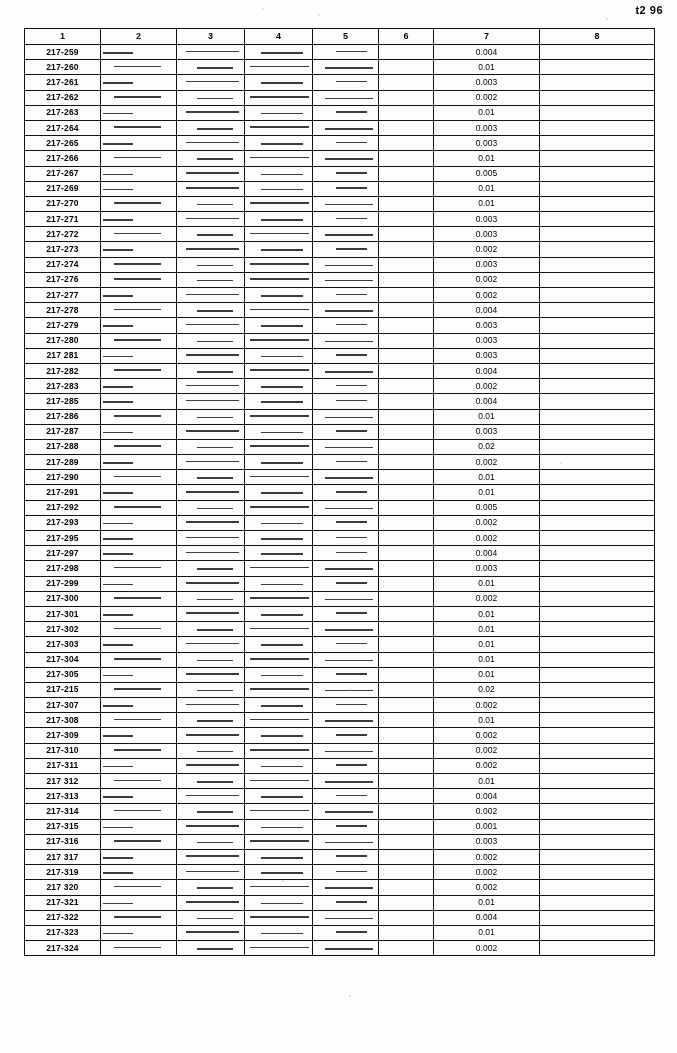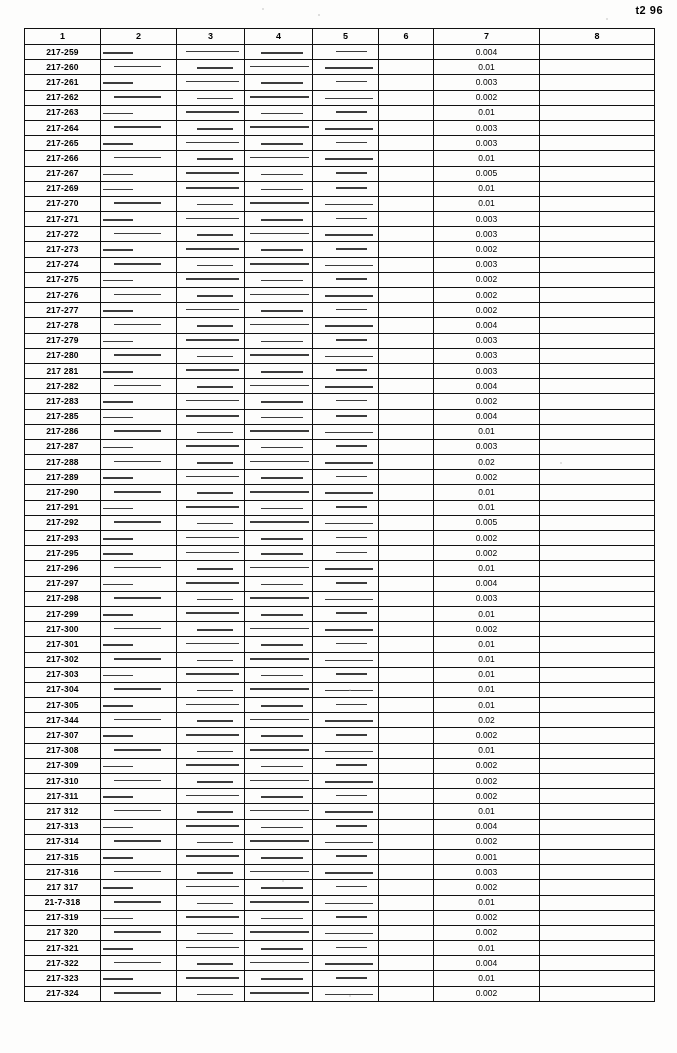--- a/index.html
+++ b/index.html
@@ -380,38 +380,20 @@
             <span class="smudge" style="width: 59px; left: 5px; top: 5.5px;"></span>
           </td>
           <td class="cell-val" style="position: relative;">
             <span class="smudge" style="width: 48px; left: 12px; top: 7px;"></span>
           </td>
           <td class="cell-val"></td>
           <td class="cell-val">0.003</td>
           <td class="cell-val"></td>
         </tr>
         <tr>
-          <td class="cell-id">217-275</td>
-          <td class="cell-val" style="position: relative;">
-            <span class="smudge" style="width: 30px; left: 2px; top: 7px;"></span>
-          </td>
-          <td class="cell-val" style="position: relative;">
-            <span class="smudge" style="width: 53px; left: 9px; top: 5.5px;"></span>
-          </td>
-          <td class="cell-val" style="position: relative;">
-            <span class="smudge" style="width: 42px; left: 16px; top: 7px;"></span>
-          </td>
-          <td class="cell-val" style="position: relative;">
-            <span class="smudge" style="width: 31px; left: 23px; top: 5.5px;"></span>
-          </td>
-          <td class="cell-val"></td>
-          <td class="cell-val">0.002</td>
-          <td class="cell-val"></td>
-        </tr>
-        <tr>
           <td class="cell-id">217-276</td>
           <td class="cell-val" style="position: relative;">
             <span class="smudge" style="width: 47px; left: 13px; top: 5.5px;"></span>
           </td>
           <td class="cell-val" style="position: relative;">
             <span class="smudge" style="width: 36px; left: 20px; top: 7px;"></span>
           </td>
           <td class="cell-val" style="position: relative;">
             <span class="smudge" style="width: 59px; left: 5px; top: 5.5px;"></span>
           </td>
@@ -722,38 +704,20 @@
             <span class="smudge" style="width: 42px; left: 16px; top: 7px;"></span>
           </td>
           <td class="cell-val" style="position: relative;">
             <span class="smudge" style="width: 31px; left: 23px; top: 5.5px;"></span>
           </td>
           <td class="cell-val"></td>
           <td class="cell-val">0.002</td>
           <td class="cell-val"></td>
         </tr>
         <tr>
-          <td class="cell-id">217-296</td>
-          <td class="cell-val" style="position: relative;">
-            <span class="smudge" style="width: 47px; left: 13px; top: 5.5px;"></span>
-          </td>
-          <td class="cell-val" style="position: relative;">
-            <span class="smudge" style="width: 36px; left: 20px; top: 7px;"></span>
-          </td>
-          <td class="cell-val" style="position: relative;">
-            <span class="smudge" style="width: 59px; left: 5px; top: 5.5px;"></span>
-          </td>
-          <td class="cell-val" style="position: relative;">
-            <span class="smudge" style="width: 48px; left: 12px; top: 7px;"></span>
-          </td>
-          <td class="cell-val"></td>
-          <td class="cell-val">0.01</td>
-          <td class="cell-val"></td>
-        </tr>
-        <tr>
           <td class="cell-id">217-297</td>
           <td class="cell-val" style="position: relative;">
             <span class="smudge" style="width: 30px; left: 2px; top: 7px;"></span>
           </td>
           <td class="cell-val" style="position: relative;">
             <span class="smudge" style="width: 53px; left: 9px; top: 5.5px;"></span>
           </td>
           <td class="cell-val" style="position: relative;">
             <span class="smudge" style="width: 42px; left: 16px; top: 7px;"></span>
           </td>
@@ -902,21 +866,21 @@
             <span class="smudge" style="width: 42px; left: 16px; top: 7px;"></span>
           </td>
           <td class="cell-val" style="position: relative;">
             <span class="smudge" style="width: 31px; left: 23px; top: 5.5px;"></span>
           </td>
           <td class="cell-val"></td>
           <td class="cell-val">0.01</td>
           <td class="cell-val"></td>
         </tr>
         <tr>
-          <td class="cell-id">217-344</td>
+          <td class="cell-id">217-215</td>
           <td class="cell-val" style="position: relative;">
             <span class="smudge" style="width: 47px; left: 13px; top: 5.5px;"></span>
           </td>
           <td class="cell-val" style="position: relative;">
             <span class="smudge" style="width: 36px; left: 20px; top: 7px;"></span>
           </td>
           <td class="cell-val" style="position: relative;">
             <span class="smudge" style="width: 59px; left: 5px; top: 5.5px;"></span>
           </td>
           <td class="cell-val" style="position: relative;">
@@ -1115,38 +1079,20 @@
             <span class="smudge" style="width: 53px; left: 9px; top: 5.5px;"></span>
           </td>
           <td class="cell-val" style="position: relative;">
             <span class="smudge" style="width: 42px; left: 16px; top: 7px;"></span>
           </td>
           <td class="cell-val" style="position: relative;">
             <span class="smudge" style="width: 31px; left: 23px; top: 5.5px;"></span>
           </td>
           <td class="cell-val"></td>
           <td class="cell-val">0.002</td>
-          <td class="cell-val"></td>
-        </tr>
-        <tr>
-          <td class="cell-id">21-7-318</td>
-          <td class="cell-val" style="position: relative;">
-            <span class="smudge" style="width: 47px; left: 13px; top: 5.5px;"></span>
-          </td>
-          <td class="cell-val" style="position: relative;">
-            <span class="smudge" style="width: 36px; left: 20px; top: 7px;"></span>
-          </td>
-          <td class="cell-val" style="position: relative;">
-            <span class="smudge" style="width: 59px; left: 5px; top: 5.5px;"></span>
-          </td>
-          <td class="cell-val" style="position: relative;">
-            <span class="smudge" style="width: 48px; left: 12px; top: 7px;"></span>
-          </td>
-          <td class="cell-val"></td>
-          <td class="cell-val">0.01</td>
           <td class="cell-val"></td>
         </tr>
         <tr>
           <td class="cell-id">217-319</td>
           <td class="cell-val" style="position: relative;">
             <span class="smudge" style="width: 30px; left: 2px; top: 7px;"></span>
           </td>
           <td class="cell-val" style="position: relative;">
             <span class="smudge" style="width: 53px; left: 9px; top: 5.5px;"></span>
           </td>

